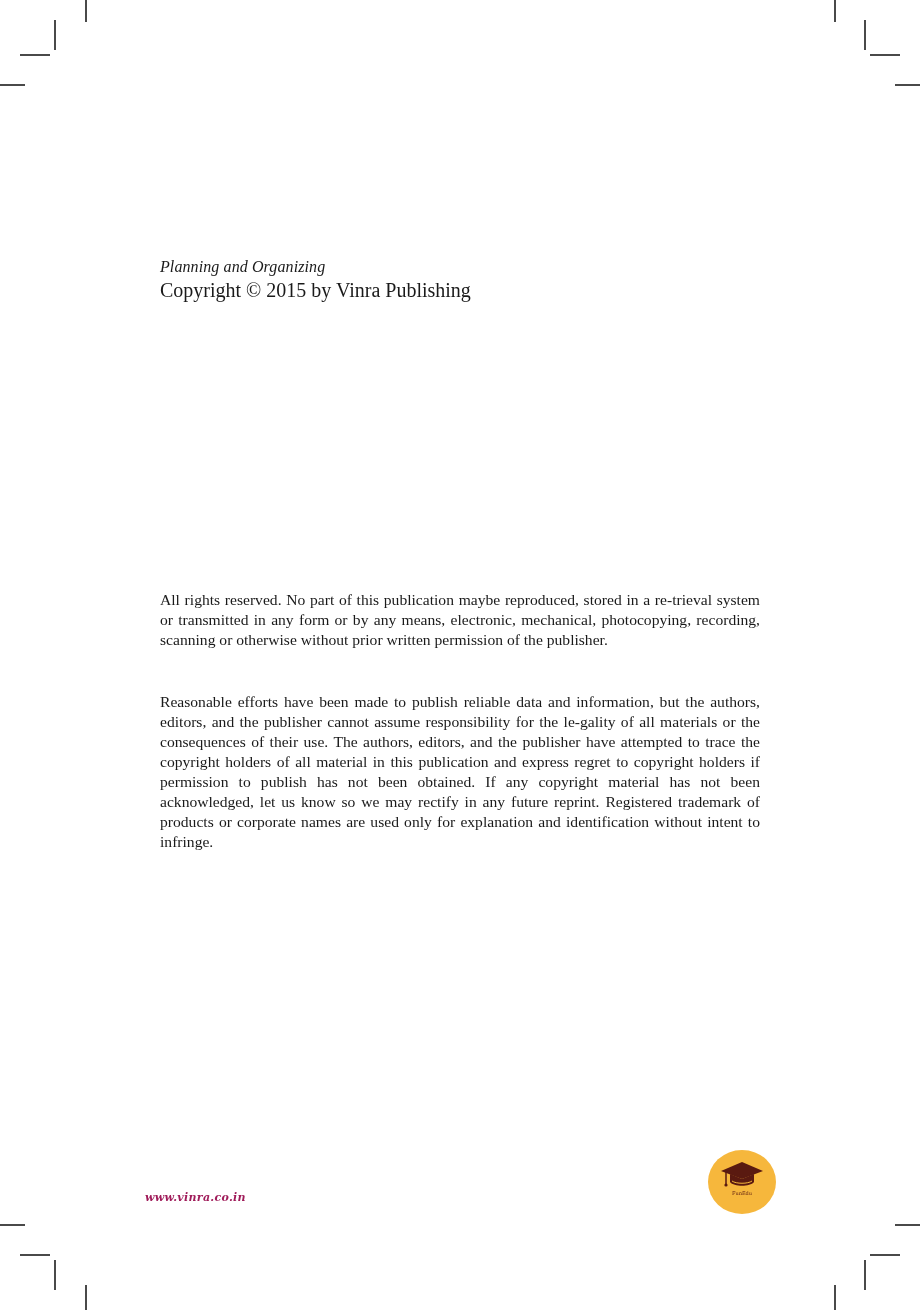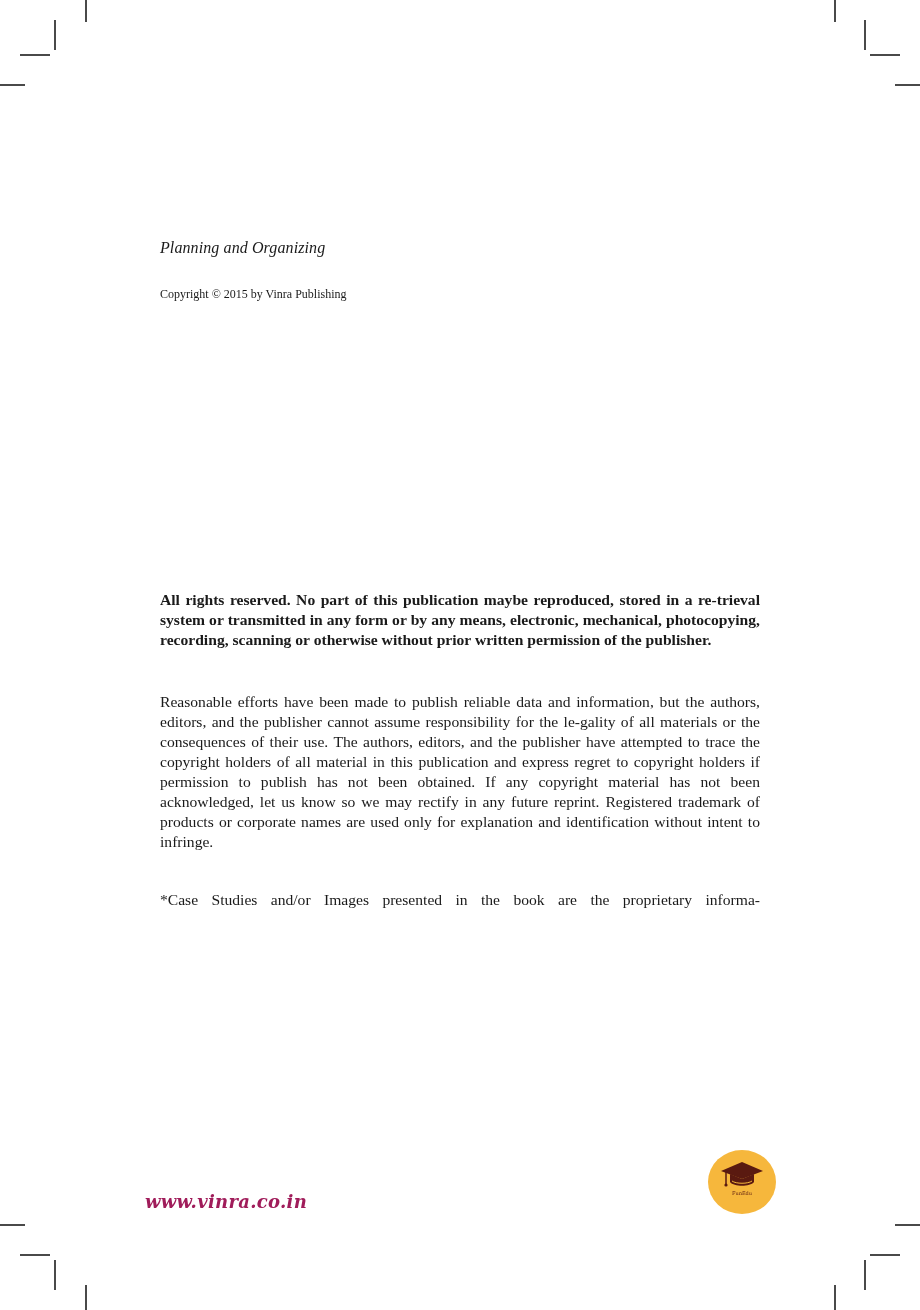--- a/index.html
+++ b/index.html
@@ -18,30 +18,30 @@
     .crop {
       position: absolute;
       background: #4a4a4a;
     }
     .crop.v { width: 1.5px; height: 30px; }
     .crop.h { height: 1.5px; width: 30px; }
 
     .title {
       position: absolute;
       left: 160px;
-      top: 239px;
+      top: 258px;
       font-style: italic;
       font-size: 16px;
       letter-spacing: 0.1px;
     }
     .copyright {
       position: absolute;
       left: 160px;
-      top: 287px;
-      font-size: 12px;
+      top: 279px;
+      font-size: 20px;
       text-align: center;
     }
     .body-block {
       position: absolute;
       left: 160px;
       width: 600px;
       font-size: 15.6px;
       line-height: 20px;
       text-align: justify;
       hyphens: manual;
@@ -61,21 +61,21 @@
       width: 570px;
     }
 
     .website {
       position: absolute;
       left: 145px;
       top: 1191px;
       font-family: "DejaVu Serif", "Liberation Serif", serif;
       font-style: italic;
       font-weight: bold;
-      font-size: 18px;
+      font-size: 11px;
       color: #a01c5a;
       letter-spacing: 0.3px;
     }
     .logo {
       position: absolute;
       left: 708px;
       top: 1150px;
       width: 68px;
       height: 64px;
       border-radius: 50%;
@@ -116,24 +116,23 @@
 <div class="crop v" style="left:85px; top:1285px; height:25px;"></div>
 
 <div class="crop h" style="left:895px; top:1224px; width:25px;"></div>
 <div class="crop h" style="left:870px; top:1254px;"></div>
 <div class="crop v" style="left:864px; top:1260px;"></div>
 <div class="crop v" style="left:834px; top:1285px; height:25px;"></div>
 
 <div class="title">Planning and Organizing</div>
 <div class="copyright">Copyright © 2015 by Vinra Publishing</div>
 
-<p class="body-block p1" style="margin:0;font-weight:bold;">All rights reserved. No part of this publication maybe reproduced, stored in a re-trieval system or transmitted in any form or by any means, electronic, mechanical, photocopying, recording, scanning or otherwise without prior written permission of the publisher.</p>
+<p class="body-block p1" style="margin:0;">All rights reserved. No part of this publication maybe reproduced, stored in a re-trieval system or transmitted in any form or by any means, electronic, mechanical, photocopying, recording, scanning or otherwise without prior written permission of the publisher.</p>
 <p class="body-block p2" style="margin:0;">Reasonable efforts have been made to publish reliable data and information, but the authors, editors, and the publisher cannot assume responsibility for the le-gality of all materials or the consequences of their use. The authors, editors, and the publisher have attempted to trace the copyright holders of all material in this publication and express regret to copyright holders if permission to publish has not been obtained. If any copyright material has not been acknowledged, let us know so we may rectify in any future reprint. Registered trademark of products or corporate names are used only for explanation and identification without intent to infringe.</p>
 <div class="body-block p3">
-  <span class="first-line">*Case Studies and/or Images presented in the book are the proprietary informa-</span>
 </div>
 
 <div class="website">www.vinra.co.in</div>
 <div class="logo">
   <svg width="44" height="32" viewBox="0 0 44 32">
     <polygon points="22,2 43,11 22,19 1,11" fill="#5a1a10"></polygon>
     <path d="M10,14 L10,22 C14,27 30,27 34,22 L34,14 L22,19 Z" fill="#5a1a10"></path>
     <line x1="6" y1="12" x2="6" y2="24" stroke="#5a1a10" stroke-width="1.5"></line>
     <circle cx="6" cy="25" r="1.6" fill="#5a1a10"></circle>
     <path d="M12,21 C16,24 28,24 32,21" stroke="#f6b73c" stroke-width="1" fill="none"></path>

